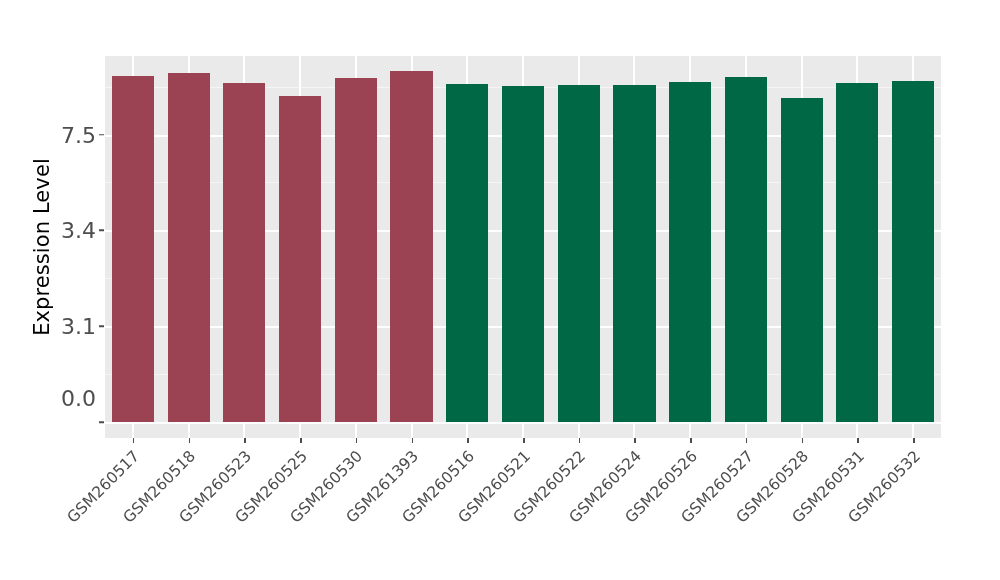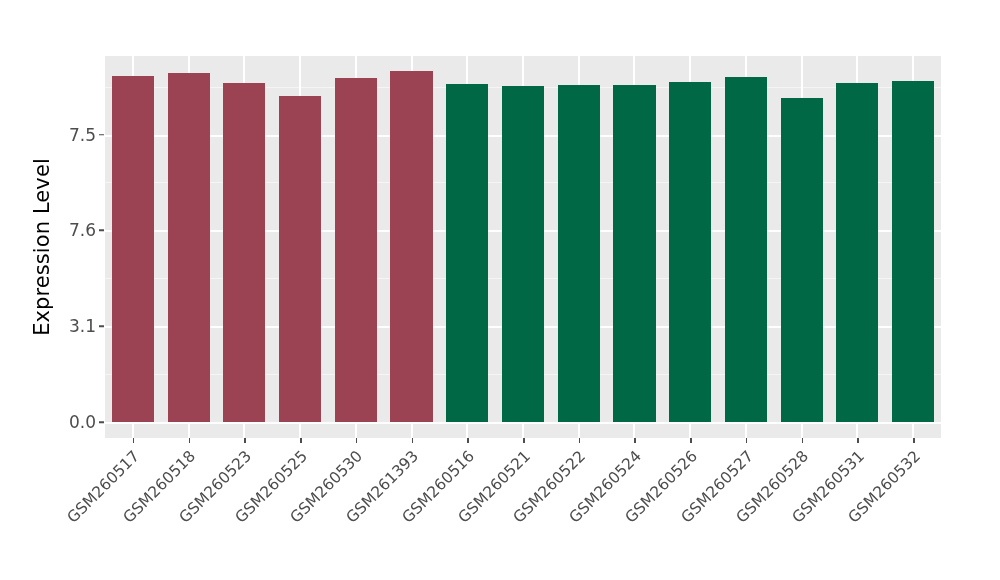--- a/index.html
+++ b/index.html
@@ -84,21 +84,21 @@
     position: absolute;
     bottom: 16px; 
   }
 
   
   .ytick-label {
     position: absolute;
     right: 0;
     width: 60px;
     text-align: right;
-    font-size: 17px;
+    font-size: 22px;
     color: #4d4d4d;
     transform: translateY(-50%);
   }
   #y-ticklabels {
     position: absolute;
     left: 30px;
     top: 0;
     width: 66px;
     height: 580px;
   }
@@ -139,23 +139,23 @@
 </head>
 <body>
 
 <div id="chart-root">
 
   <div id="y-axis-title">
     <div id="y-axis-title-inner" style="left: 143px; top: 22px;">Expression Level</div>
   </div>
 
   <div id="y-ticklabels">
-      <div class="ytick-label" style="top: 422px;">0.0</div>
+      <div class="ytick-label" style="top: 398px;">0.0</div>
       <div class="ytick-label" style="top: 326.188px;">3.1</div>
-      <div class="ytick-label" style="top: 230.377px;">7.6</div>
+      <div class="ytick-label" style="top: 230.377px;">3.4</div>
       <div class="ytick-label" style="top: 134.565px;">7.5</div>
     </div>
 
   <div id="panel">
     <div id="grid-minor">
         <div class="gridline-minor" style="top: 318.094px;"></div>
         <div class="gridline-minor" style="top: 222.283px;"></div>
         <div class="gridline-minor" style="top: 126.471px;"></div>
         <div class="gridline-minor" style="top: 30.6597px;"></div>
       </div>

